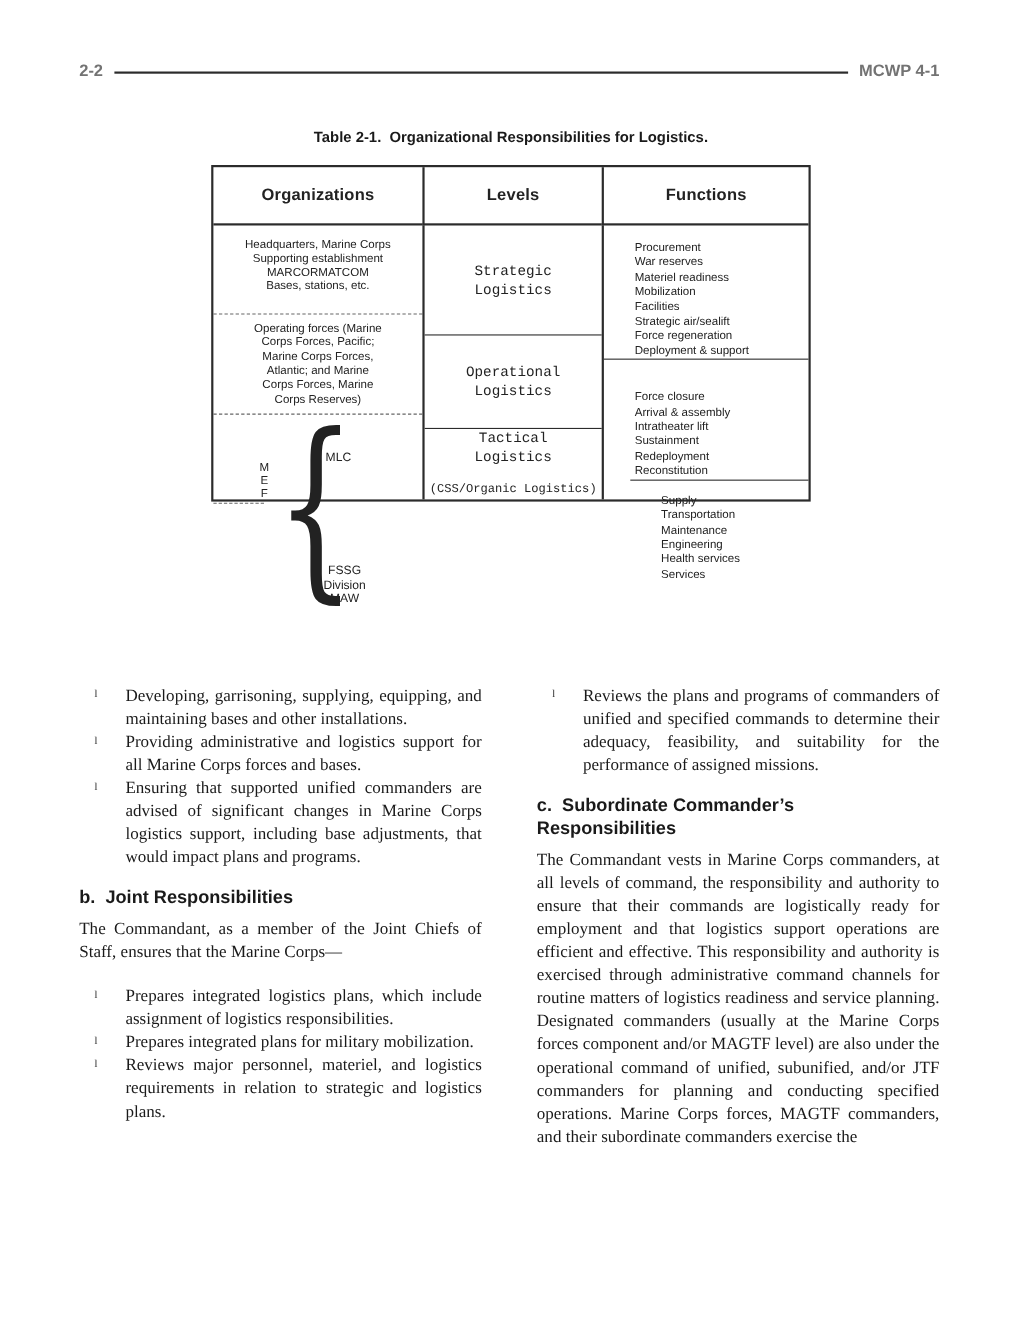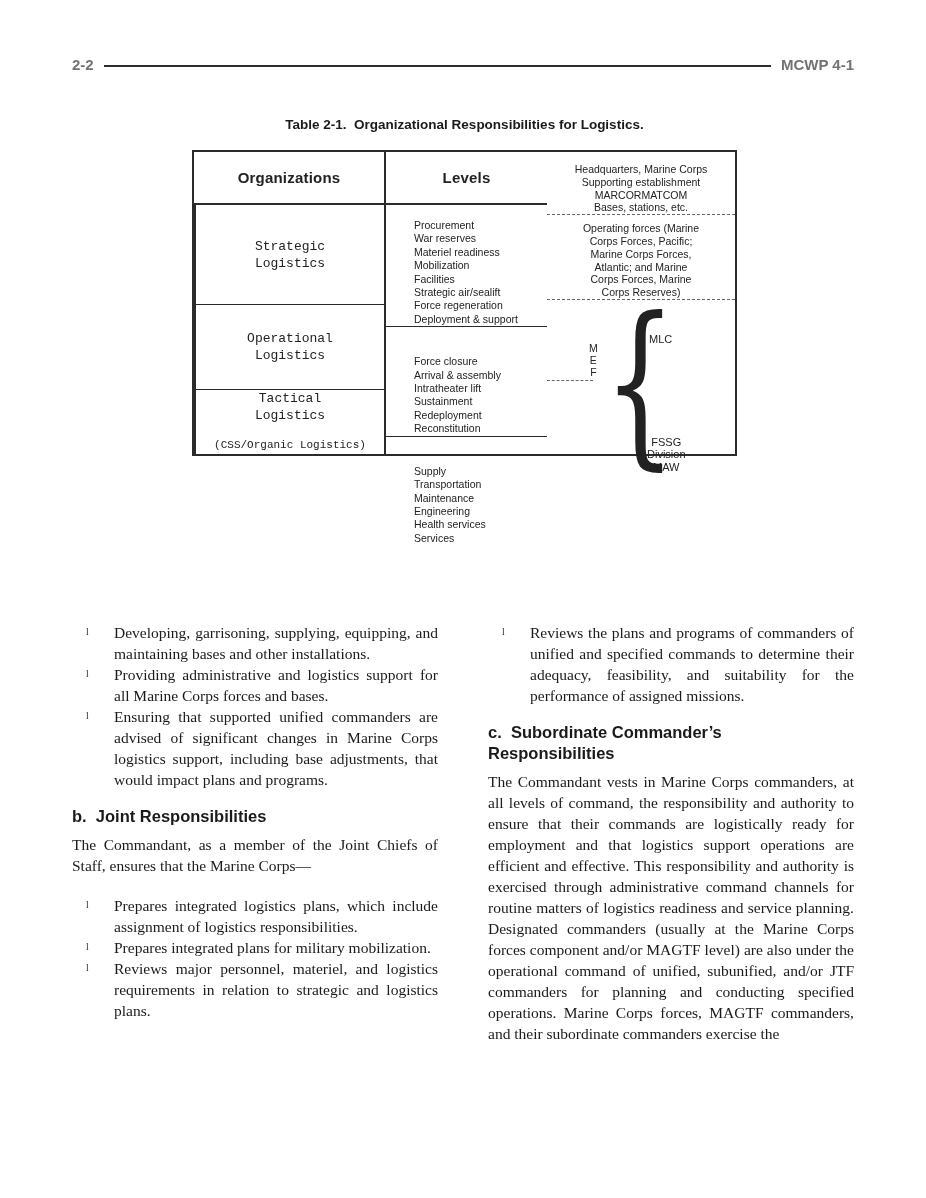--- a/index.html
+++ b/index.html
@@ -43,21 +43,21 @@
   .r1 { height:135px; }
   .r2 { height:115px; }
   .r3 { flex:1; }
   .bt { border-top:1.5px solid #2b2b2b; }
   .lvl-main { white-space:pre-line; }
   .lvl-sub { font-size:11px; margin-top:13px; }
 
   .fn { font-size:10.5px; line-height:13.4px; white-space:pre-line; padding-left:28px; }
   .fn.r1 { padding-top:14px; }
   .fn.r2 { padding-top:28px; }
-  .fn.r3 { padding-top:28px; }
+  .fn.r3 { padding-top:12px;margin-left:24px; }
 
   
   .text-col { position:absolute; top:622px; width:366px; font-size:15.5px; line-height:21px; text-align:justify; }
   .col-left  { left:72px; }
   .col-right { left:488px; }
 
   .bullet { display:flex; }
   .bullet-marker { flex:0 0 28px; margin-left:14px; font-size:9.5px; line-height:21px; }
   .bullet-text { flex:1; text-align:justify; }
 
@@ -75,20 +75,21 @@
     <span>2-2</span>
     <span class="hdr-rule"></span>
     <span>MCWP 4-1</span>
   </header>
 
   <div class="table-caption">Table 2-1.  Organizational Responsibilities for Logistics.</div>
 
   <div class="dtable">
     <div class="th">Organizations</div>
     <div class="th bl">Levels</div>
+    <div class="th bl">Functions</div>
 
     <div class="col">
       <div class="org-sec sec1">Headquarters, Marine Corps
 Supporting establishment
 MARCORMATCOM
 Bases, stations, etc.</div>
       <div class="org-sec sec2 dashed">Operating forces (Marine
 Corps Forces, Pacific;
 Marine Corps Forces,
 Atlantic; and Marine

